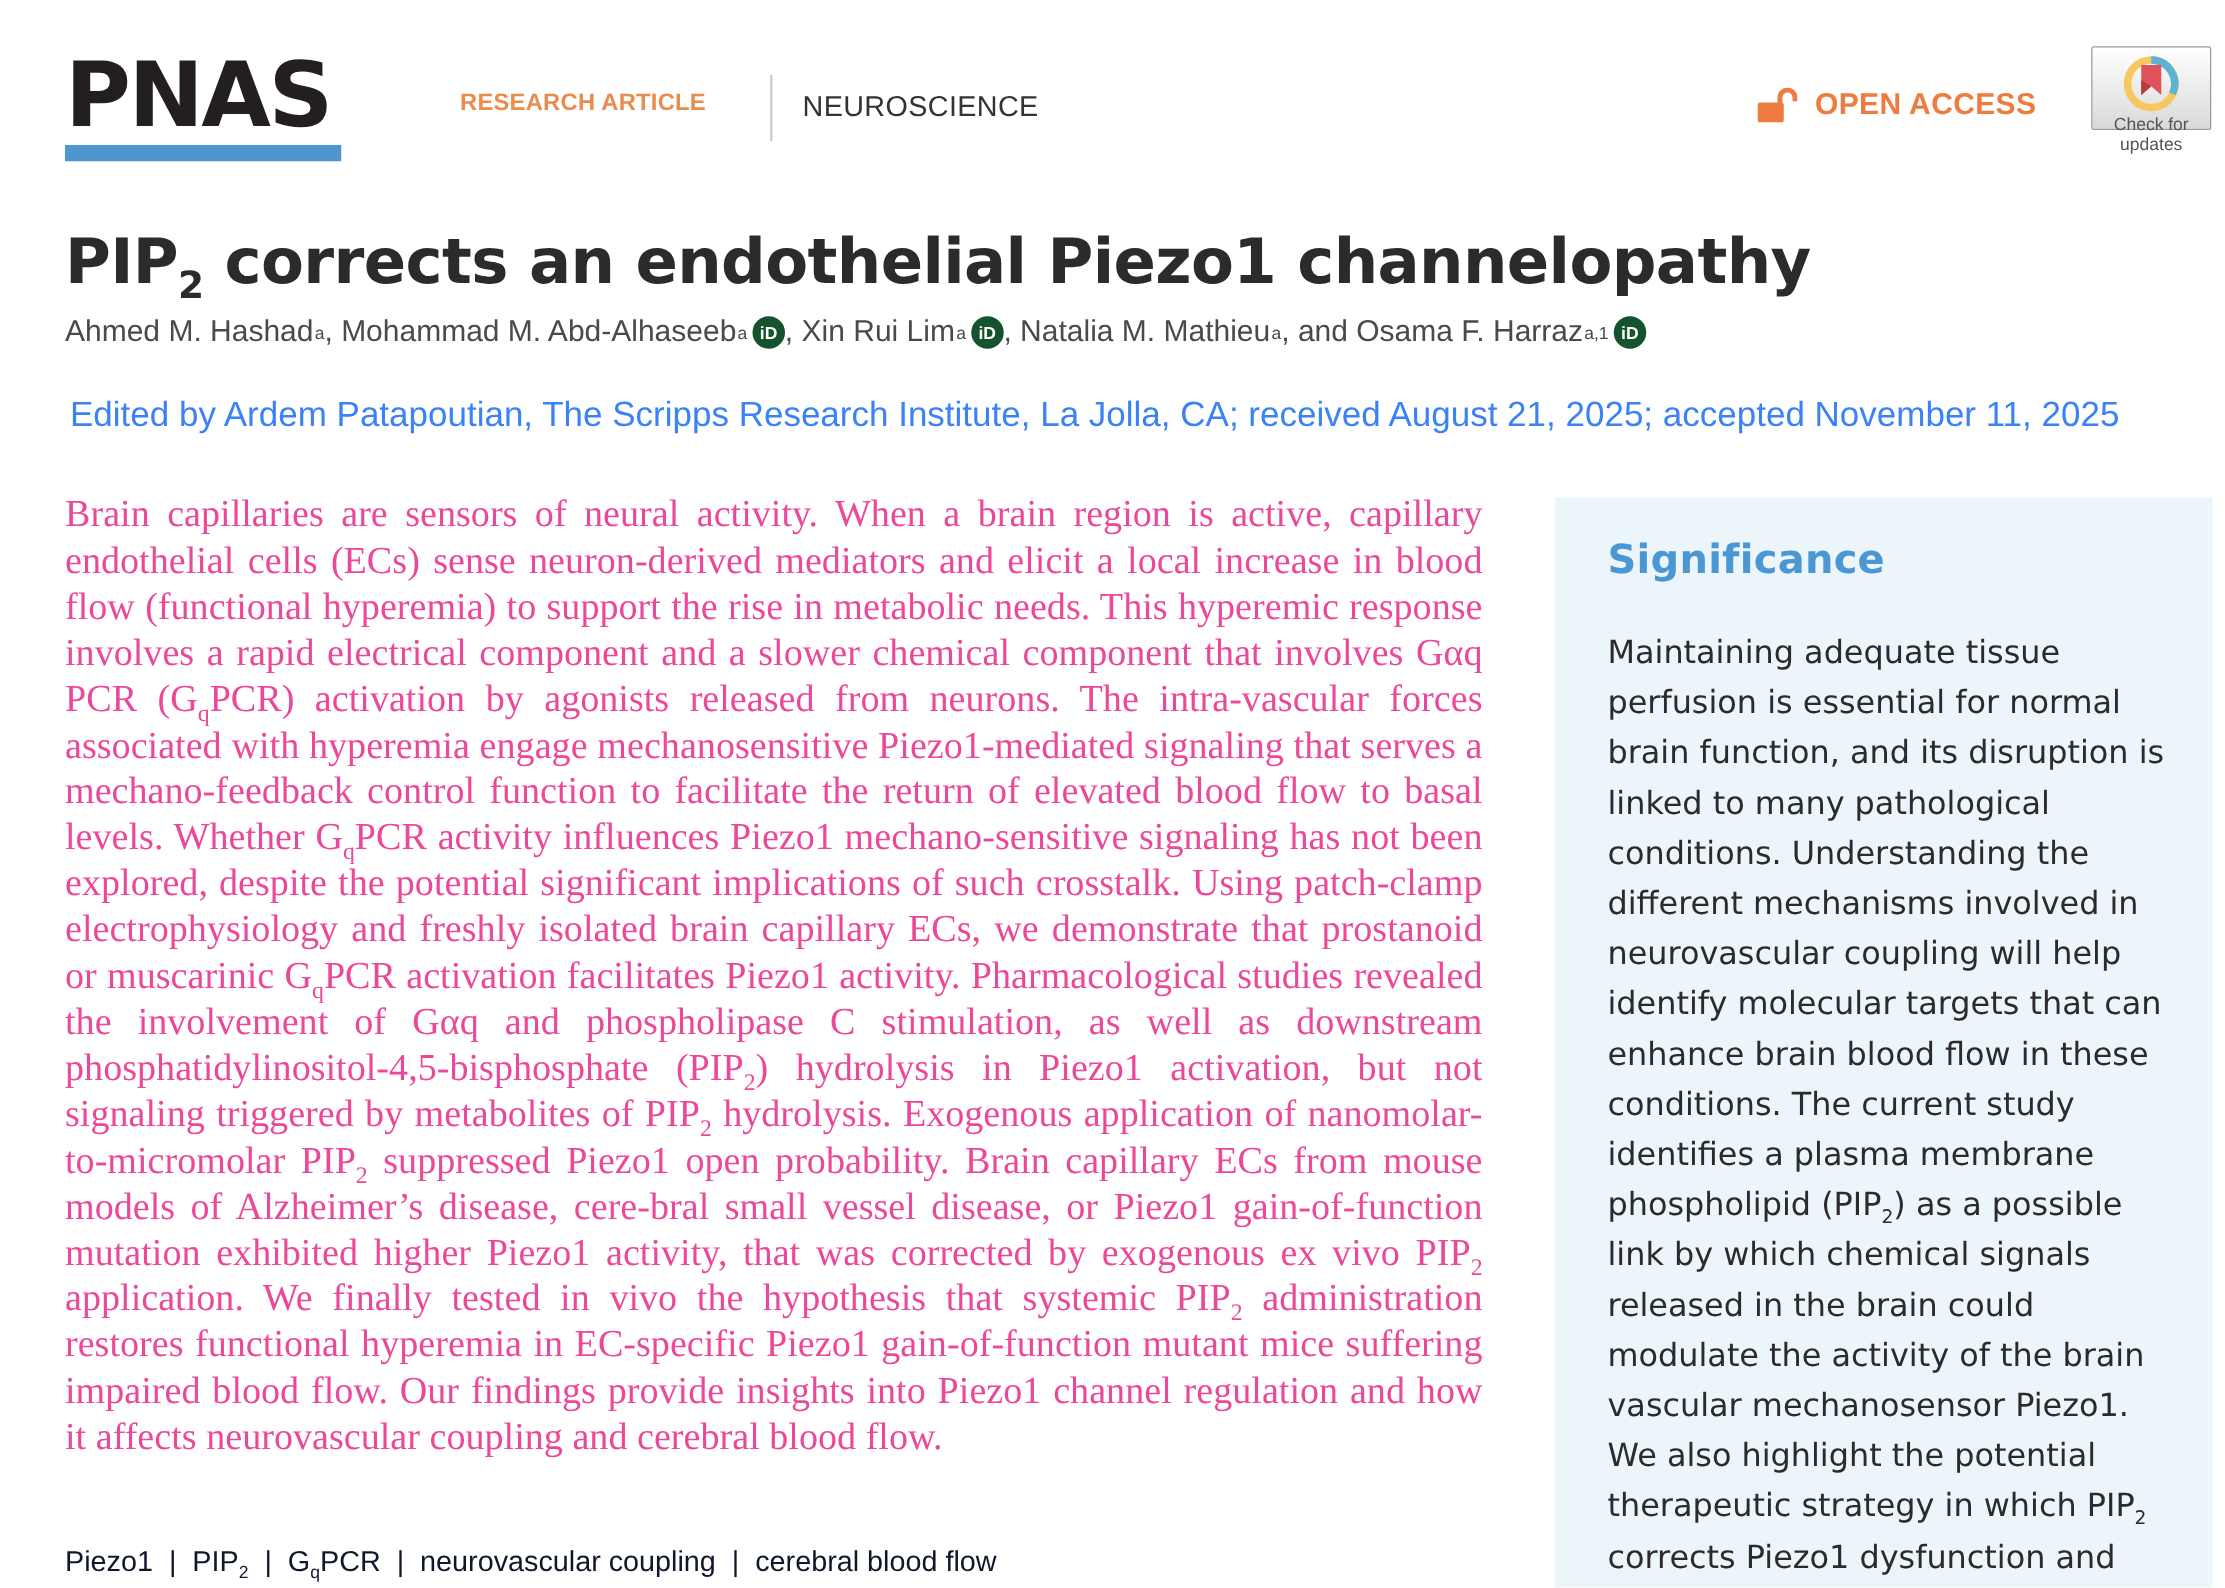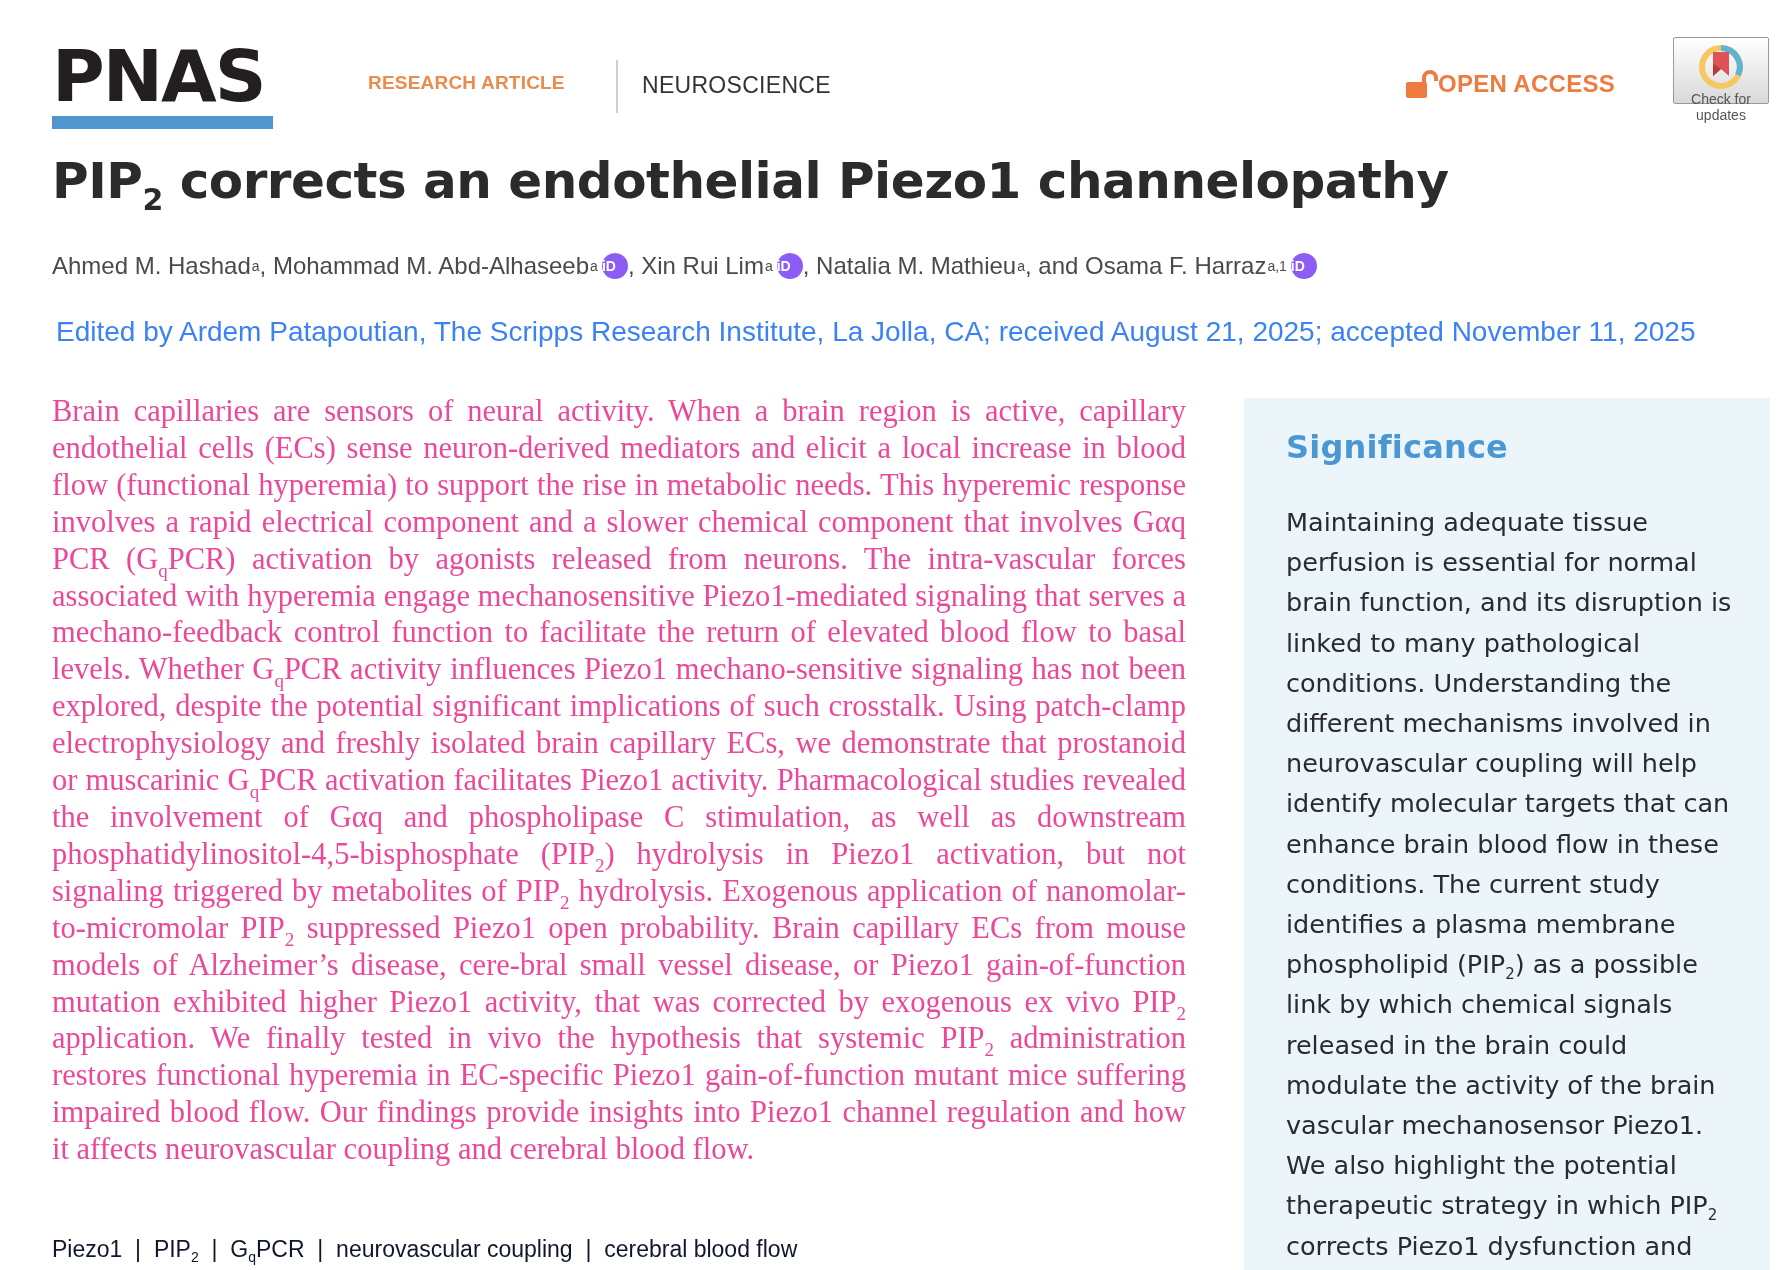--- a/index.html
+++ b/index.html
@@ -64,20 +64,21 @@
     font-size: 23px;
     color: #333333;
     letter-spacing: 0.3px;
   }
   .open-access {
     position: absolute;
     left: 1406px;
     top: 70px;
     display: flex;
     align-items: center;
+    gap: 14px;
   }
   .lock-icon {
     width: 32px;
     height: 28px;
     display: block;
   }
   .open-access-label {
     font-family: "Liberation Sans", sans-serif;
     font-weight: bold;
     font-size: 24px;
@@ -104,21 +105,21 @@
     font-family: "Liberation Sans", sans-serif;
     font-size: 14px;
     line-height: 14px;
     color: #555555;
     margin-top: 2px;
   }
   
   .title {
     position: absolute;
     left: 52px;
-    top: 152px;
+    top: 180px;
     font-family: "DejaVu Sans", sans-serif;
     font-weight: bold;
     font-size: 50px;
     color: #2b2b2e;
     letter-spacing: -0.5px;
     white-space: nowrap;
     margin: 0;
   }
   .title sub {
     font-size: 30px;
@@ -144,25 +145,26 @@
     font-size: 14px;
     vertical-align: 10px;
     line-height: 0;
     margin-left: 1px;
   }
   .orcid-icon {
     display: inline-block;
     width: 26px;
     height: 26px;
     border-radius: 50%;
-    background: #8b5cf6;
+    background: #14532d;
     color: #ffffff;
     font-size: 14px;
     font-family: "Liberation Sans", sans-serif;
     line-height: 26px;
+    text-align: center;
     margin-left: 4px;
     font-weight: bold;
   }
   .sep {
     white-space: pre;
   }
   .edited {
     position: absolute;
     left: 56px;
     top: 316px;

